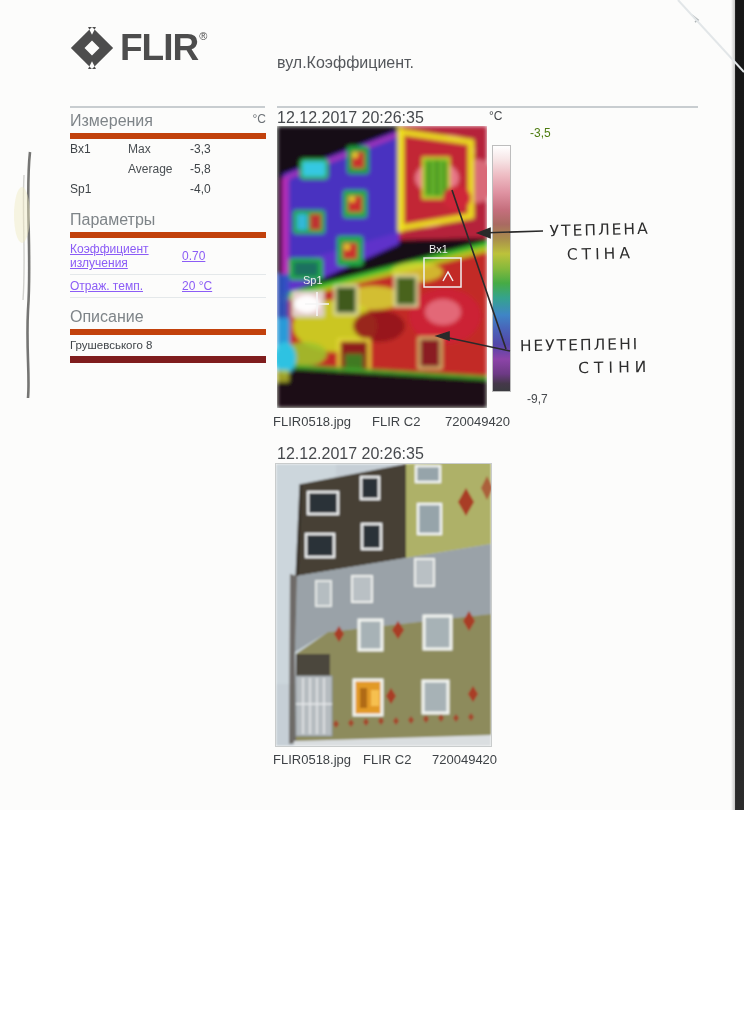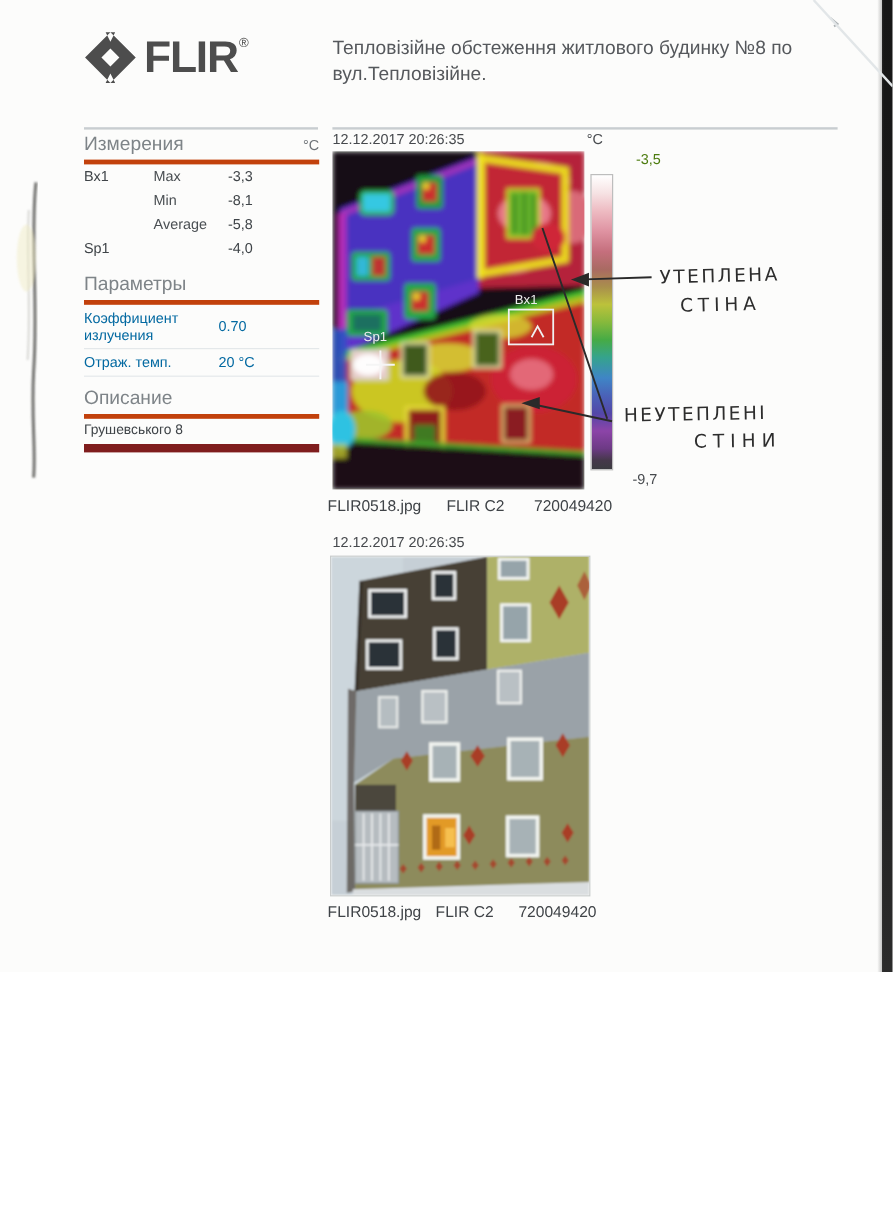--- a/index.html
+++ b/index.html
@@ -15,33 +15,33 @@
   
   .logo{position:absolute;left:70px;top:26px;display:flex;align-items:center;}
   .logo-text{font-size:37px;font-weight:bold;color:#4d4d4d;letter-spacing:-1px;margin-left:6px;}
   .logo-reg{font-size:11px;color:#4d4d4d;vertical-align:top;position:relative;top:-12px;left:1px;}
   .title{position:absolute;left:277px;top:30px;width:410px;font-size:16px;line-height:22px;color:#55585c;}
   .rule{position:absolute;height:2px;background:#c8cdd0;top:106px;}
   .rule-left{left:70px;width:195px;}
   .rule-right{left:277px;width:421px;}
   
   .sidebar{position:absolute;left:70px;top:112px;width:196px;}
-  .sec-head{display:flex;justify-content:space-between;align-items:center;
-    border-bottom:4px solid #c2410c;padding-bottom:3px;}
+  .sec-head{display:flex;justify-content:space-between;align-items:flex-start;
+    border-bottom:6px solid #c2410c;padding-bottom:3px;}
   .sec-title{font-size:16px;color:#7e8488;}
   .sec-unit{font-size:12px;color:#6d7277;}
   .mrow{display:grid;grid-template-columns:58px 62px 1fr;font-size:12px;color:#3f4448;
     padding:3px 0;}
   .mrow .stat{color:#4a4f53;}
-  .prow{display:grid;grid-template-columns:112px 1fr;font-size:12px;color:#0369a1;
-    padding:4px 0;border-bottom:1px solid #e4e8ea;align-items:center;}
+  .prow{display:grid;grid-template-columns:112px 1fr;font-size:12px;color:#8b5cf6;
+    padding:4px 0;border-bottom:1px solid #e4e8ea;align-items:center;text-decoration:underline;}
   .desc-text{font-size:11.5px;color:#3f4448;padding:4px 0 5px 0;border-bottom:7px solid #7f1d1d;}
   .gap12{height:12px;} .gap10{height:10px;}
   
-  .ts{position:absolute;font-size:12px;color:#46494d;}
+  .ts{position:absolute;font-size:16px;color:#46494d;}
   .ts1{left:277px;top:109px;} .ts2{left:277px;top:445px;}
   .scale-unit{position:absolute;left:489px;top:109px;font-size:12px;color:#46494d;}
   .scale-max{position:absolute;left:488px;top:126px;font-size:12px;color:#4d7c0f;padding-left:42px;}
   .scale-min{position:absolute;left:487px;top:392px;font-size:12px;color:#46494d;padding-left:40px;}
   .thermal-wrap{position:absolute;left:277px;top:126px;width:210px;height:282px;}
   .scalebar{position:absolute;left:492px;top:145px;width:17px;height:245px;
     border:1px solid #bdbdbd;
     background:linear-gradient(to bottom,#ffffff 0%,#f6e3e4 6%,#eebcc3 12%,#df93a2 19%,
       #c56f7d 26%,#a96a62 32%,#a98f4c 38%,#bcc23b 44%,#86b93c 50%,#46ab45 56%,#35a38d 62%,
       #3f85c6 69%,#4a62b8 75%,#5347a8 81%,#8c44a8 87%,#6d3a85 93%,#45384a 97%,#3b3b40 100%);}
@@ -90,40 +90,35 @@
     <svg width="44" height="44" viewBox="0 0 100 100">
       <path fill="#4d4d4d" fill-rule="evenodd" d="M50,2 L98,50 L50,98 L2,50 Z
         M50,33 L67,50 L50,67 L33,50 Z
         M41,2 L59,2 L50,20 Z
         M41,98 L59,98 L50,80 Z"></path>
     </svg>
     <span class="logo-text">FLIR</span>
     <span class="logo-reg">®</span>
   </div>
   <div class="title">
-    <span>Тепловізійне обстеження житлового будинку №8 по</span><br>
-    <span>вул.Тепловізійне.</span>
+    <br>
+    <span>вул.Коэффициент.</span>
   </div>
   <div class="rule rule-left"></div>
   <div class="rule rule-right"></div>
 
   <div class="sidebar">
     <div class="sec-head">
       <span class="sec-title">Измерения</span>
       <span class="sec-unit">°C</span>
     </div>
     <div class="mrow">
       <span>Bx1</span>
       <span class="stat">Max</span>
       <span>-3,3</span>
-    </div>
-    <div class="mrow">
-      <span></span>
-      <span class="stat">Min</span>
-      <span>-8,1</span>
     </div>
     <div class="mrow">
       <span></span>
       <span class="stat">Average</span>
       <span>-5,8</span>
     </div>
     <div class="mrow">
       <span>Sp1</span>
       <span class="stat"></span>
       <span>-4,0</span>

